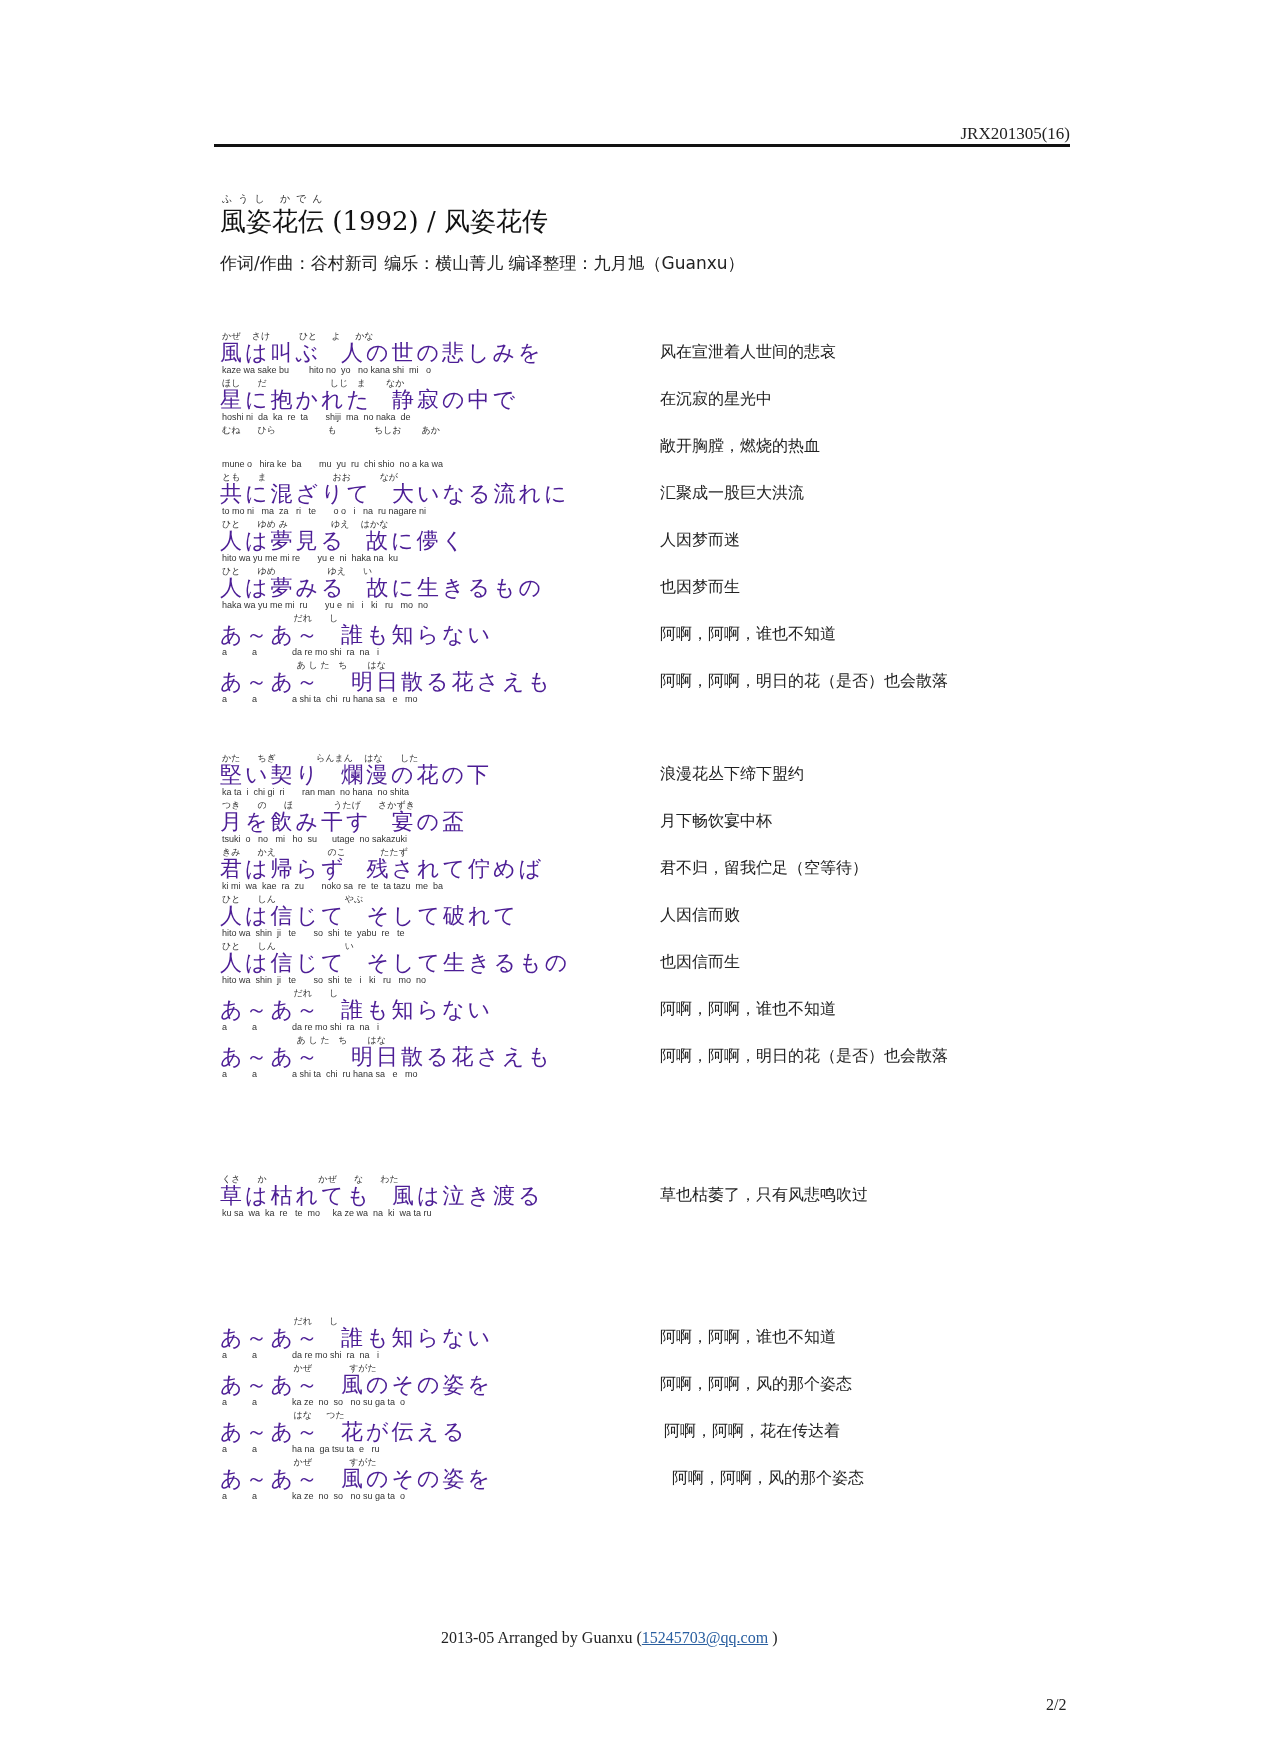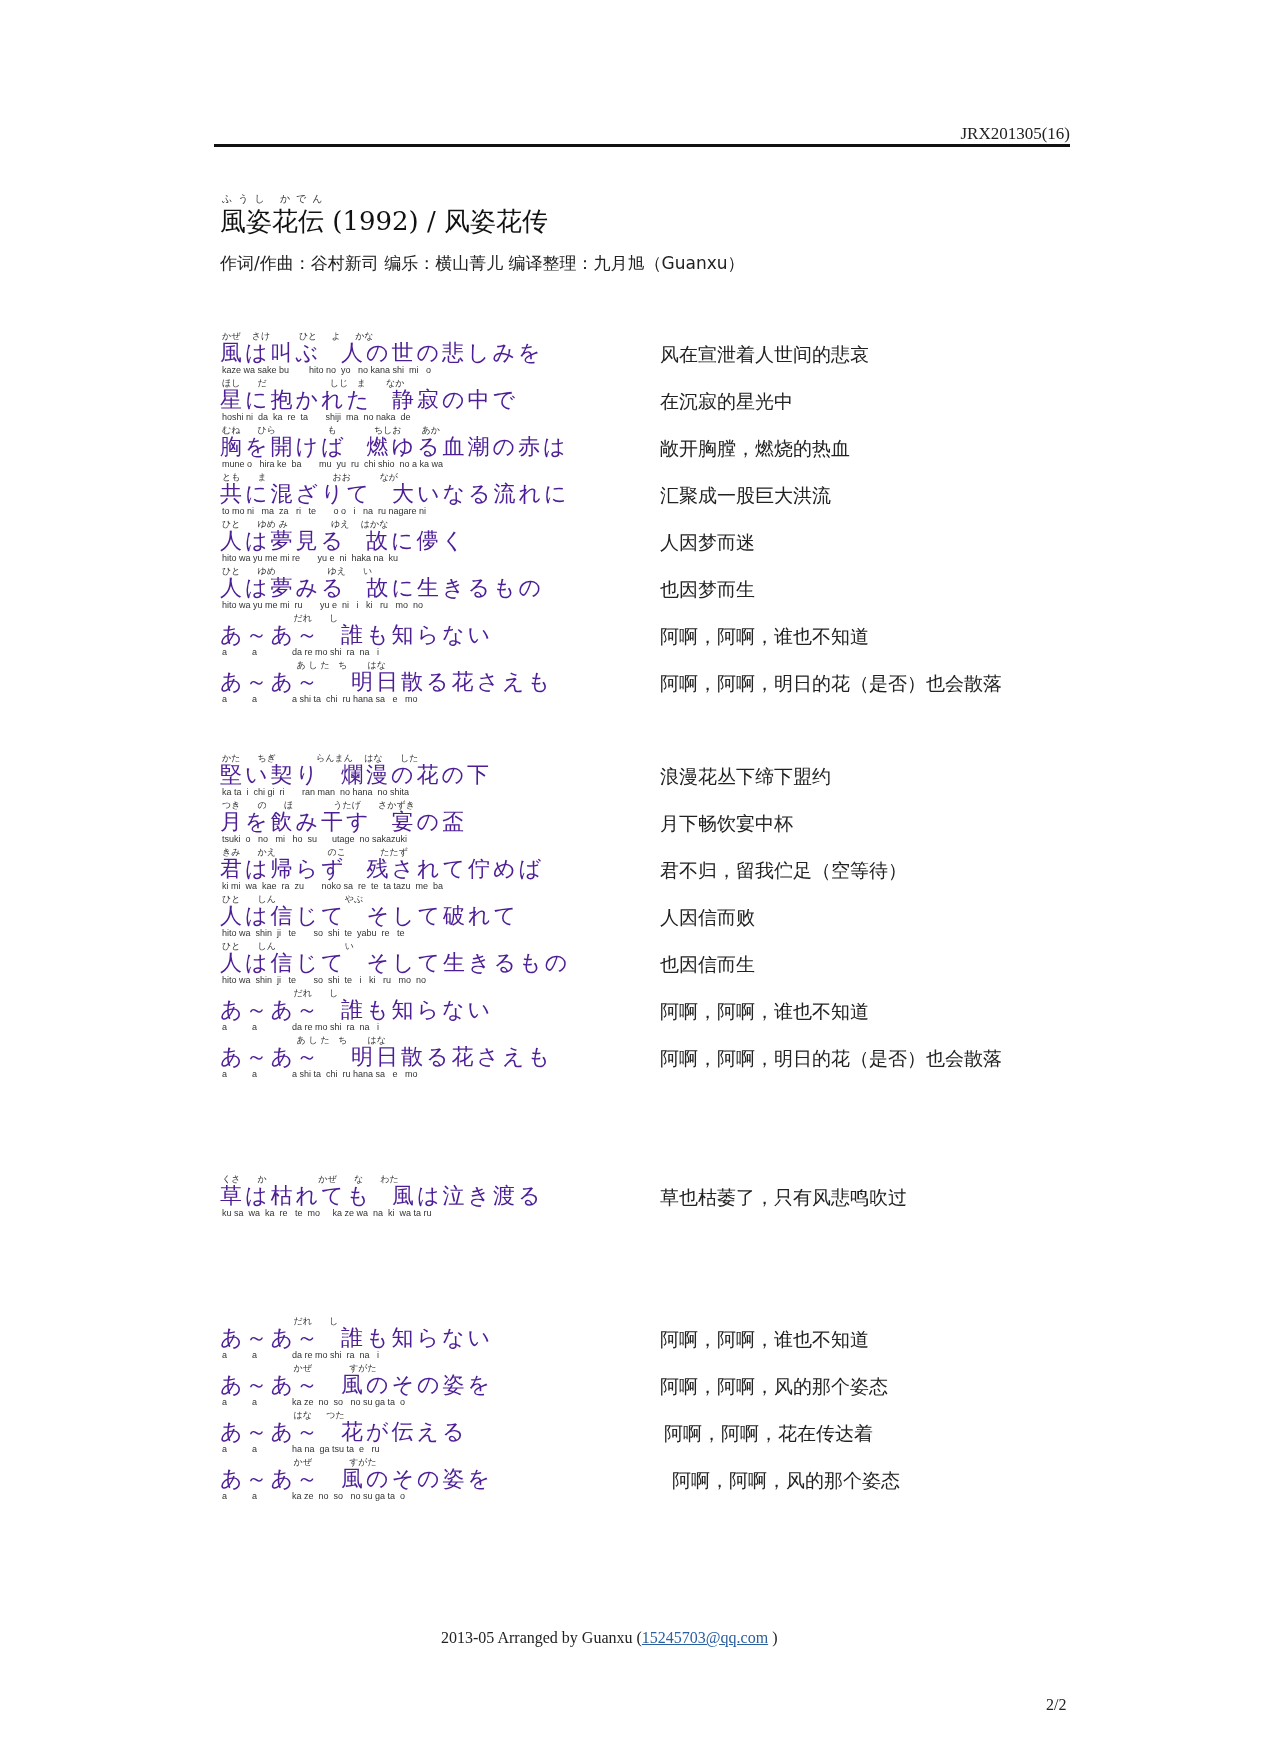--- a/index.html
+++ b/index.html
@@ -9,21 +9,21 @@
   .rule { position: absolute; left: 214px; top: 144px; width: 856px; height: 3px; background: #111; }
   .title-ruby { position: absolute; left: 222px; top: 192px; font-family: "DejaVu Sans", sans-serif; font-size: 10px; color: #333; letter-spacing: 6px; }
   .title { position: absolute; left: 220px; top: 204px; font-family: "DejaVu Serif", serif; font-size: 26px; color: #111; white-space: nowrap; }
   .credits { position: absolute; left: 220px; top: 252px; font-family: "DejaVu Sans", sans-serif; font-size: 17px; color: #222; white-space: nowrap; }
   .section { position: absolute; left: 220px; width: 860px; }
   .row { position: relative; height: 47px; }
   .jp { position: absolute; left: 0; top: 0; width: 420px; height: 47px; text-align: right; }
   .furi { position: absolute; left: 2px; top: 0; font-family: "DejaVu Sans", sans-serif; font-size: 9px; color: #333; white-space: pre; }
   .kanji { position: absolute; left: 0; top: 8px; font-family: "DejaVu Sans", sans-serif; font-size: 22px; letter-spacing: 3px; color: #4c1d95; white-space: pre; }
   .roma { position: absolute; left: 2px; top: 35px; font-family: "Liberation Sans", sans-serif; font-size: 9px; color: #333; white-space: pre; }
-  .cn { position: absolute; left: 440px; top: 12px; font-family: "DejaVu Sans", sans-serif; font-size: 19px; color: #222; white-space: nowrap; }
+  .cn { position: absolute; left: 440px; top: 12px; font-family: "DejaVu Sans", sans-serif; font-size: 16px; color: #222; white-space: nowrap; }
   .footer { position: absolute; left: 441px; top: 1629px; font-family: "Liberation Serif", serif; font-size: 16px; color: #222; white-space: nowrap; }
   .footer a { color: #2a5fa0; text-decoration: underline; }
   .page-num { position: absolute; left: 1046px; top: 1696px; font-family: "Liberation Serif", serif; font-size: 16px; color: #222; }
 </style>
 </head>
 <body>
 
 <div class="page">
   <div class="doc-id">JRX201305(16)</div>
   <div class="rule"></div>
@@ -45,21 +45,20 @@
         <div class="jp">
           <span class="furi">ほし      だ                      しじ   ま       なか</span>
           <span class="kanji">星に抱かれた  静寂の中で</span>
           <span class="roma">hoshi ni  da  ka  re  ta       shiji  ma  no naka  de</span>
         </div>
         <span class="cn">在沉寂的星光中</span>
       </div>
     <div class="row">
         <div class="jp">
           <span class="furi">むね      ひら                  も             ちしお       あか</span>
-          <span class="kanji">胸を開けば  燃ゆる血潮の赤は</span>
           <span class="roma">mune o   hira ke  ba       mu  yu  ru  chi shio  no a ka wa</span>
         </div>
         <span class="cn">敞开胸膛，燃烧的热血</span>
       </div>
     <div class="row">
         <div class="jp">
           <span class="furi">とも      ま                       おお          なが</span>
           <span class="kanji">共に混ざりて  大いなる流れに</span>
           <span class="roma">to mo ni   ma  za   ri   te       o o   i   na  ru nagare ni</span>
         </div>
@@ -70,21 +69,21 @@
           <span class="furi">ひと      ゆめ み               ゆえ    はかな</span>
           <span class="kanji">人は夢見る  故に儚く</span>
           <span class="roma">hito wa yu me mi re       yu e  ni  haka na  ku</span>
         </div>
         <span class="cn">人因梦而迷</span>
       </div>
     <div class="row">
         <div class="jp">
           <span class="furi">ひと      ゆめ                  ゆえ      い</span>
           <span class="kanji">人は夢みる  故に生きるもの</span>
-          <span class="roma">hito wa yu me mi  ru       yu e  ni   i   ki   ru   mo  no</span>
+          <span class="roma">haka wa yu me mi  ru       yu e  ni   i   ki   ru   mo  no</span>
         </div>
         <span class="cn">也因梦而生</span>
       </div>
     <div class="row">
         <div class="jp">
           <span class="furi">                         だれ      し</span>
           <span class="kanji">あ～あ～  誰も知らない</span>
           <span class="roma">a          a              da re mo shi  ra  na   i</span>
         </div>
         <span class="cn">阿啊，阿啊，谁也不知道</span>

